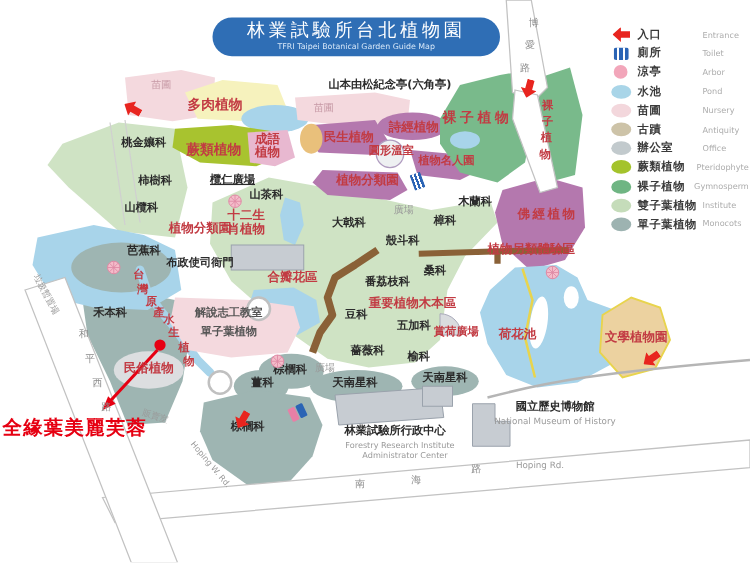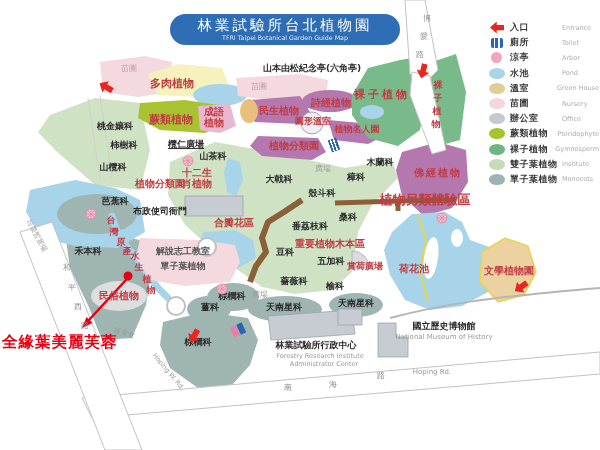--- a/index.html
+++ b/index.html
@@ -162,32 +162,32 @@
         <span class="lg-zh">涼亭</span>
         <span class="lg-en">Arbor</span>
       </div>
 
       <div class="lg-row">
         <span class="sw sw-ellipse" style="background-color: rgb(169, 213, 232);"></span>
         <span class="lg-zh">水池</span>
         <span class="lg-en">Pond</span>
       </div>
 
-      <div class="lg-row">
-        <span class="sw sw-ellipse" style="background-color: rgb(226, 205, 153);"></span>
-        <span class="lg-zh">溫室</span>
-        <span class="lg-en">Green House</span>
-      </div>
 
       <div class="lg-row">
         <span class="sw sw-ellipse" style="background-color: rgb(243, 215, 220);"></span>
         <span class="lg-zh">苗圃</span>
         <span class="lg-en">Nursery</span>
       </div>
 
+      <div class="lg-row">
+        <span class="sw sw-ellipse" style="background-color: rgb(205, 195, 168);"></span>
+        <span class="lg-zh">古蹟</span>
+        <span class="lg-en">Antiquity</span>
+      </div>
 
       <div class="lg-row">
         <span class="sw sw-ellipse" style="background-color: rgb(194, 202, 205);"></span>
         <span class="lg-zh">辦公室</span>
         <span class="lg-en">Office</span>
       </div>
 
       <div class="lg-row">
         <span class="sw sw-ellipse" style="background-color: rgb(164, 195, 44);"></span>
         <span class="lg-zh">蕨類植物</span>
@@ -207,21 +207,21 @@
       </div>
 
       <div class="lg-row">
         <span class="sw sw-ellipse" style="background-color: rgb(157, 179, 177);"></span>
         <span class="lg-zh">單子葉植物</span>
         <span class="lg-en">Monocots</span>
       </div>
     </div>
 
   <div>
-      <div class="lbl black" style="left: 115px; top: 127px; transform: translate(-50%, -50%);">桃金孃科</div>
+      <div class="lbl black" style="left: 115px; top: 116px; transform: translate(-50%, -50%);">桃金孃科</div>
       <div class="lbl black" style="left: 124px; top: 146px; transform: translate(-50%, -50%);">柿樹科</div>
       <div class="lbl black" style="left: 113px; top: 168px; transform: translate(-50%, -50%);">山欖科</div>
       <div class="lbl black" style="left: 115px; top: 202px; transform: translate(-50%, -50%);">芭蕉科</div>
       <div class="lbl black" style="left: 88px; top: 252px; transform: translate(-50%, -50%);">禾本科</div>
       <div class="lbl black" style="left: 213px; top: 157px; transform: translate(-50%, -50%);">山茶科</div>
       <div class="lbl black" style="left: 186px; top: 145px; transform: translate(-50%, -50%); text-decoration: underline;">欖仁廣場</div>
       <div class="lbl black" style="left: 279px; top: 180px; transform: translate(-50%, -50%);">大戟科</div>
       <div class="lbl black" style="left: 322px; top: 194px; transform: translate(-50%, -50%);">殼斗科</div>
       <div class="lbl black" style="left: 356px; top: 178px; transform: translate(-50%, -50%);">樟科</div>
       <div class="lbl black" style="left: 380px; top: 163px; transform: translate(-50%, -50%);">木蘭科</div>
@@ -248,21 +248,21 @@
       <div class="lbl red" style="left: 171px; top: 120px; font-size: 11px; transform: translate(-50%, -50%);">蕨類植物</div>
       <div class="lbl red" style="left: 214px; top: 117px; transform: translate(-50%, -50%);">成語
 植物</div>
       <div class="lbl red" style="left: 279px; top: 110px; transform: translate(-50%, -50%);">民生植物</div>
       <div class="lbl red" style="left: 331px; top: 102px; transform: translate(-50%, -50%);">詩經植物</div>
       <div class="lbl red" style="left: 313px; top: 122px; font-size: 9px; transform: translate(-50%, -50%);">圓形溫室</div>
       <div class="lbl red" style="left: 357px; top: 130px; font-size: 9px; transform: translate(-50%, -50%);">植物名人園</div>
       <div class="lbl red" style="left: 294px; top: 145px; transform: translate(-50%, -50%);">植物分類園</div>
       <div class="lbl red" style="left: 382px; top: 95px; font-size: 11px; letter-spacing: 3px; transform: translate(-50%, -50%);">裸子植物</div>
       <div class="lbl red" style="left: 438px; top: 172px; letter-spacing: 2px; transform: translate(-50%, -50%);">佛經植物</div>
-      <div class="lbl red" style="left: 425px; top: 200px; font-size: 13px; transform: translate(-50%, -50%);">植物另類體驗區</div>
+      <div class="lbl red" style="left: 425px; top: 200px; font-size: 10px; transform: translate(-50%, -50%);">植物另類體驗區</div>
       <div class="lbl red" style="left: 160px; top: 183px; transform: translate(-50%, -50%);">植物分類園</div>
       <div class="lbl red" style="left: 197px; top: 178px; transform: translate(-50%, -50%);">十二生
 肖植物</div>
       <div class="lbl red" style="left: 234px; top: 222px; transform: translate(-50%, -50%);">合瓣花區</div>
       <div class="lbl red" style="left: 330px; top: 243px; transform: translate(-50%, -50%);">重要植物木本區</div>
       <div class="lbl red" style="left: 365px; top: 267px; font-size: 9px; transform: translate(-50%, -50%);">賞荷廣場</div>
       <div class="lbl red" style="left: 414px; top: 268px; transform: translate(-50%, -50%);">荷花池</div>
       <div class="lbl red" style="left: 509px; top: 270px; transform: translate(-50%, -50%);">文學植物園</div>
       <div class="lbl red" style="left: 119px; top: 295px; transform: translate(-50%, -50%);">民俗植物</div>
     </div>

